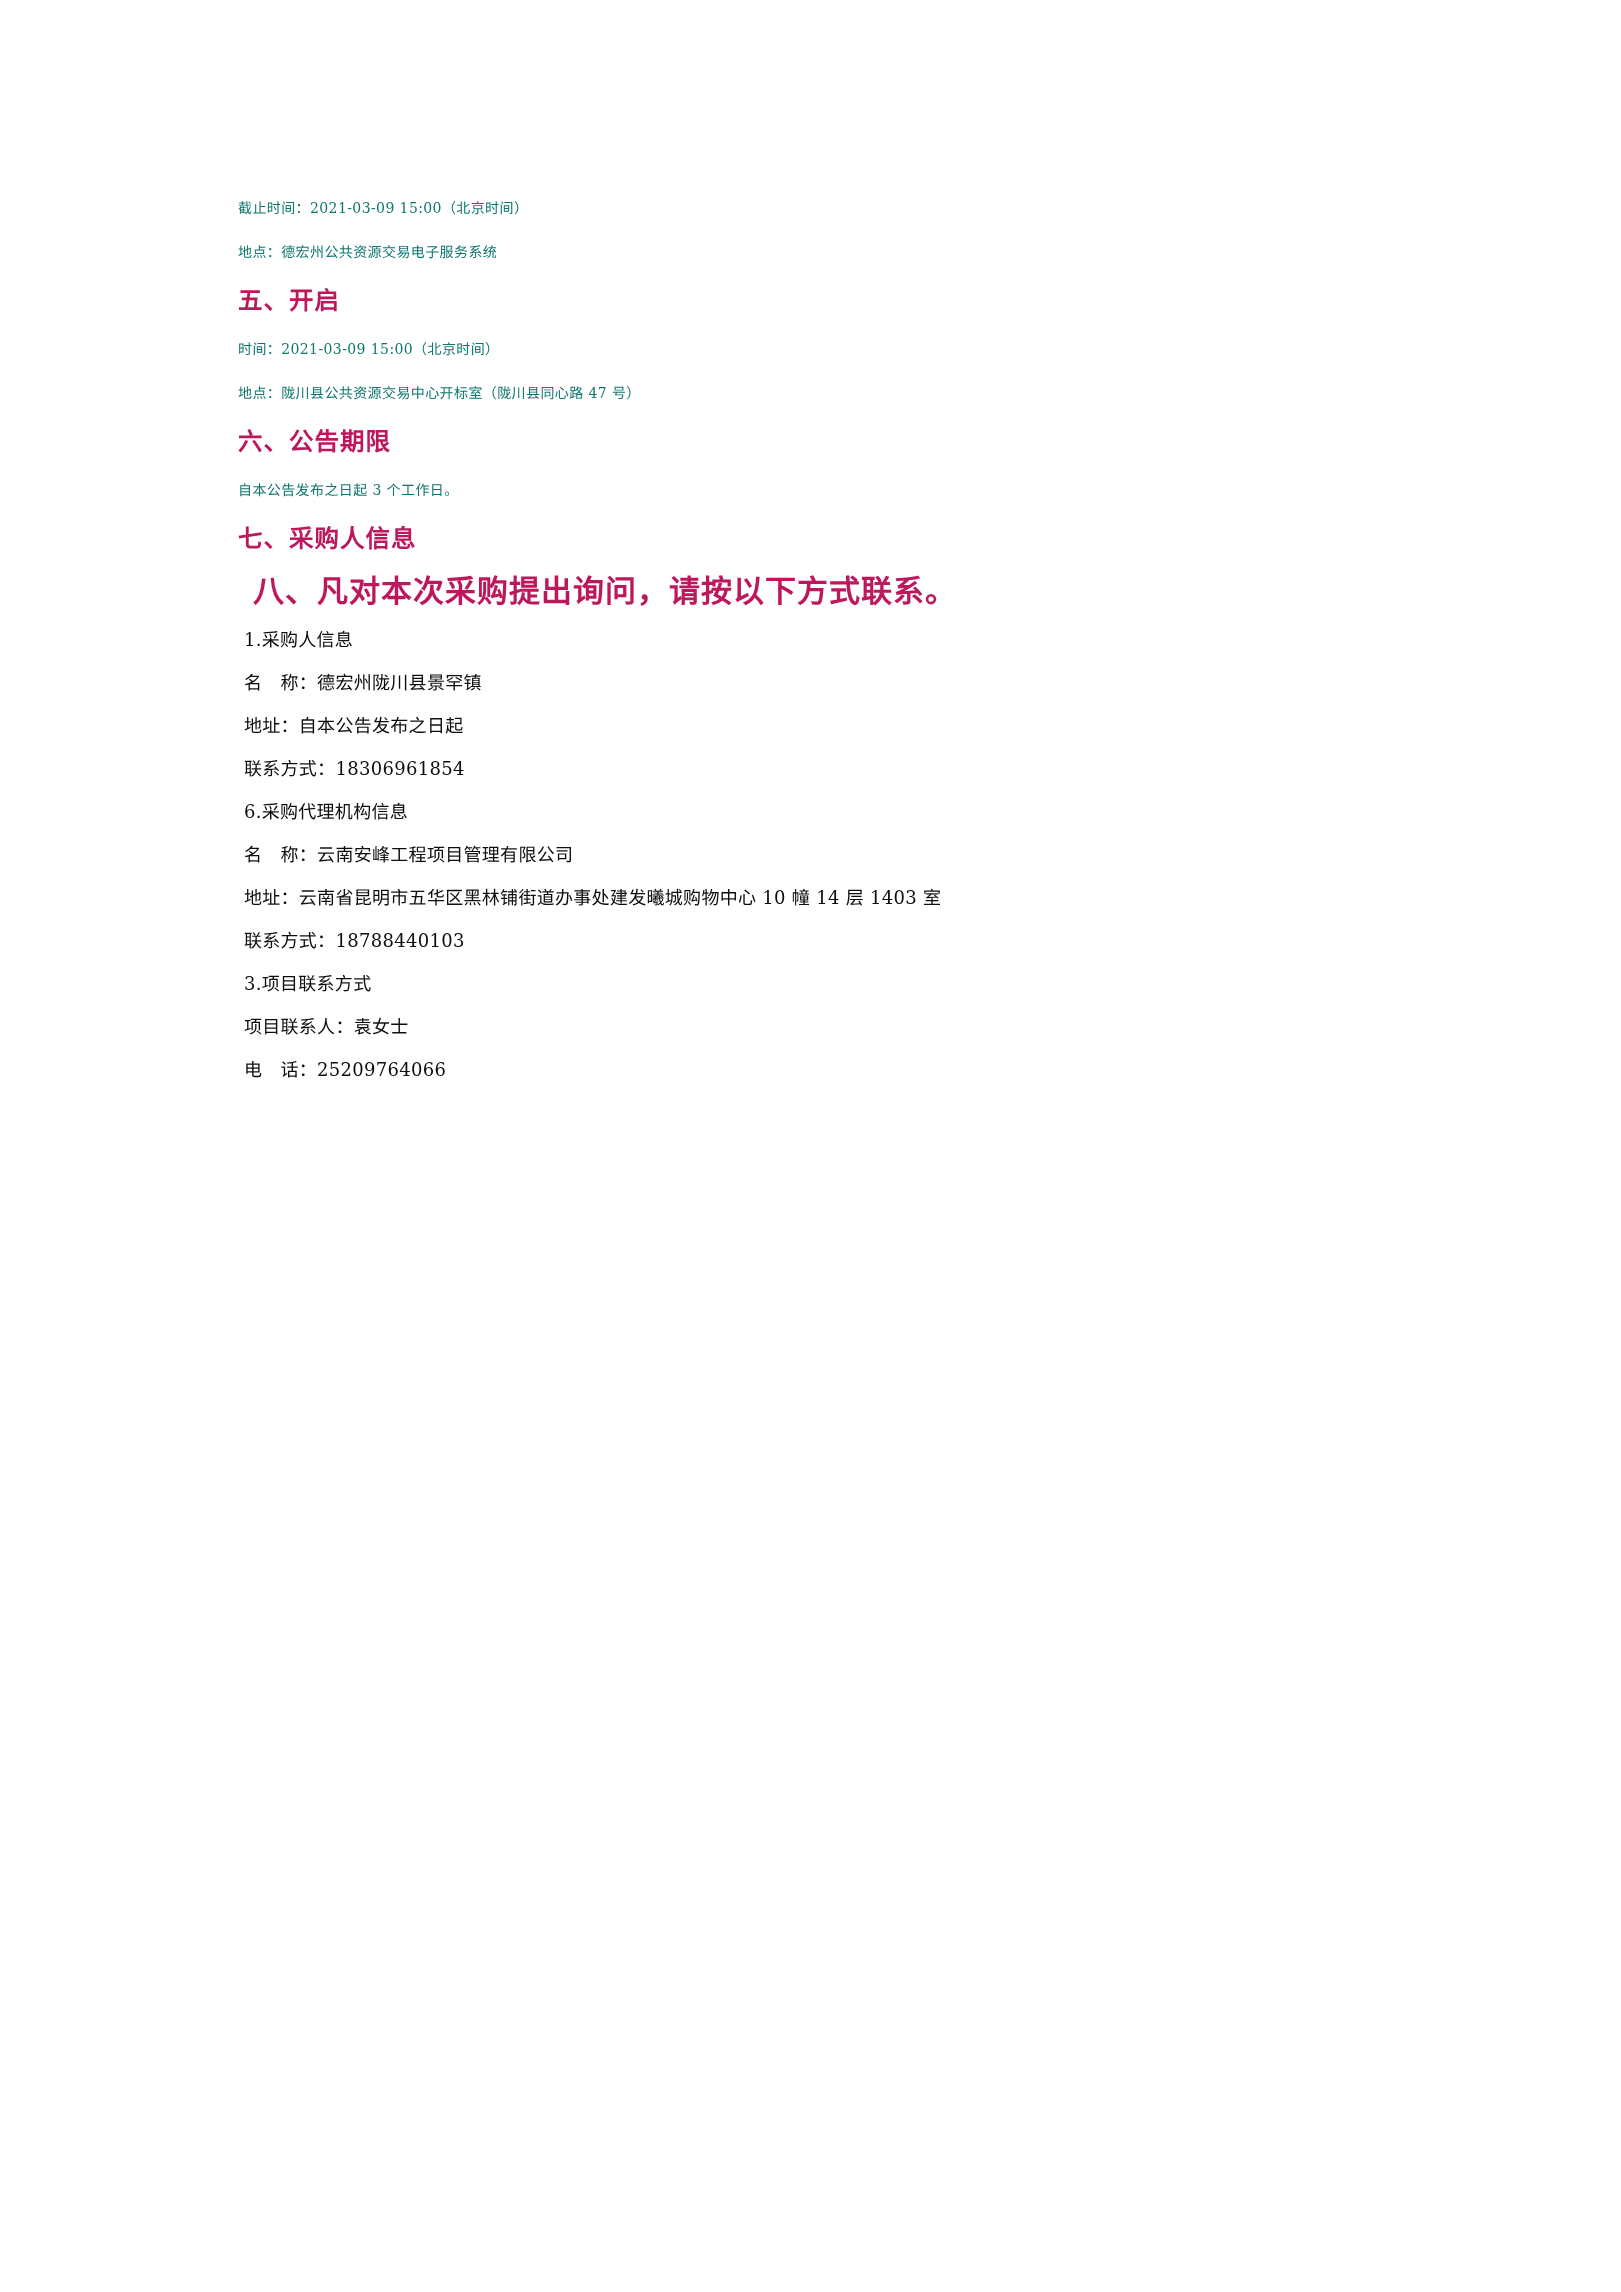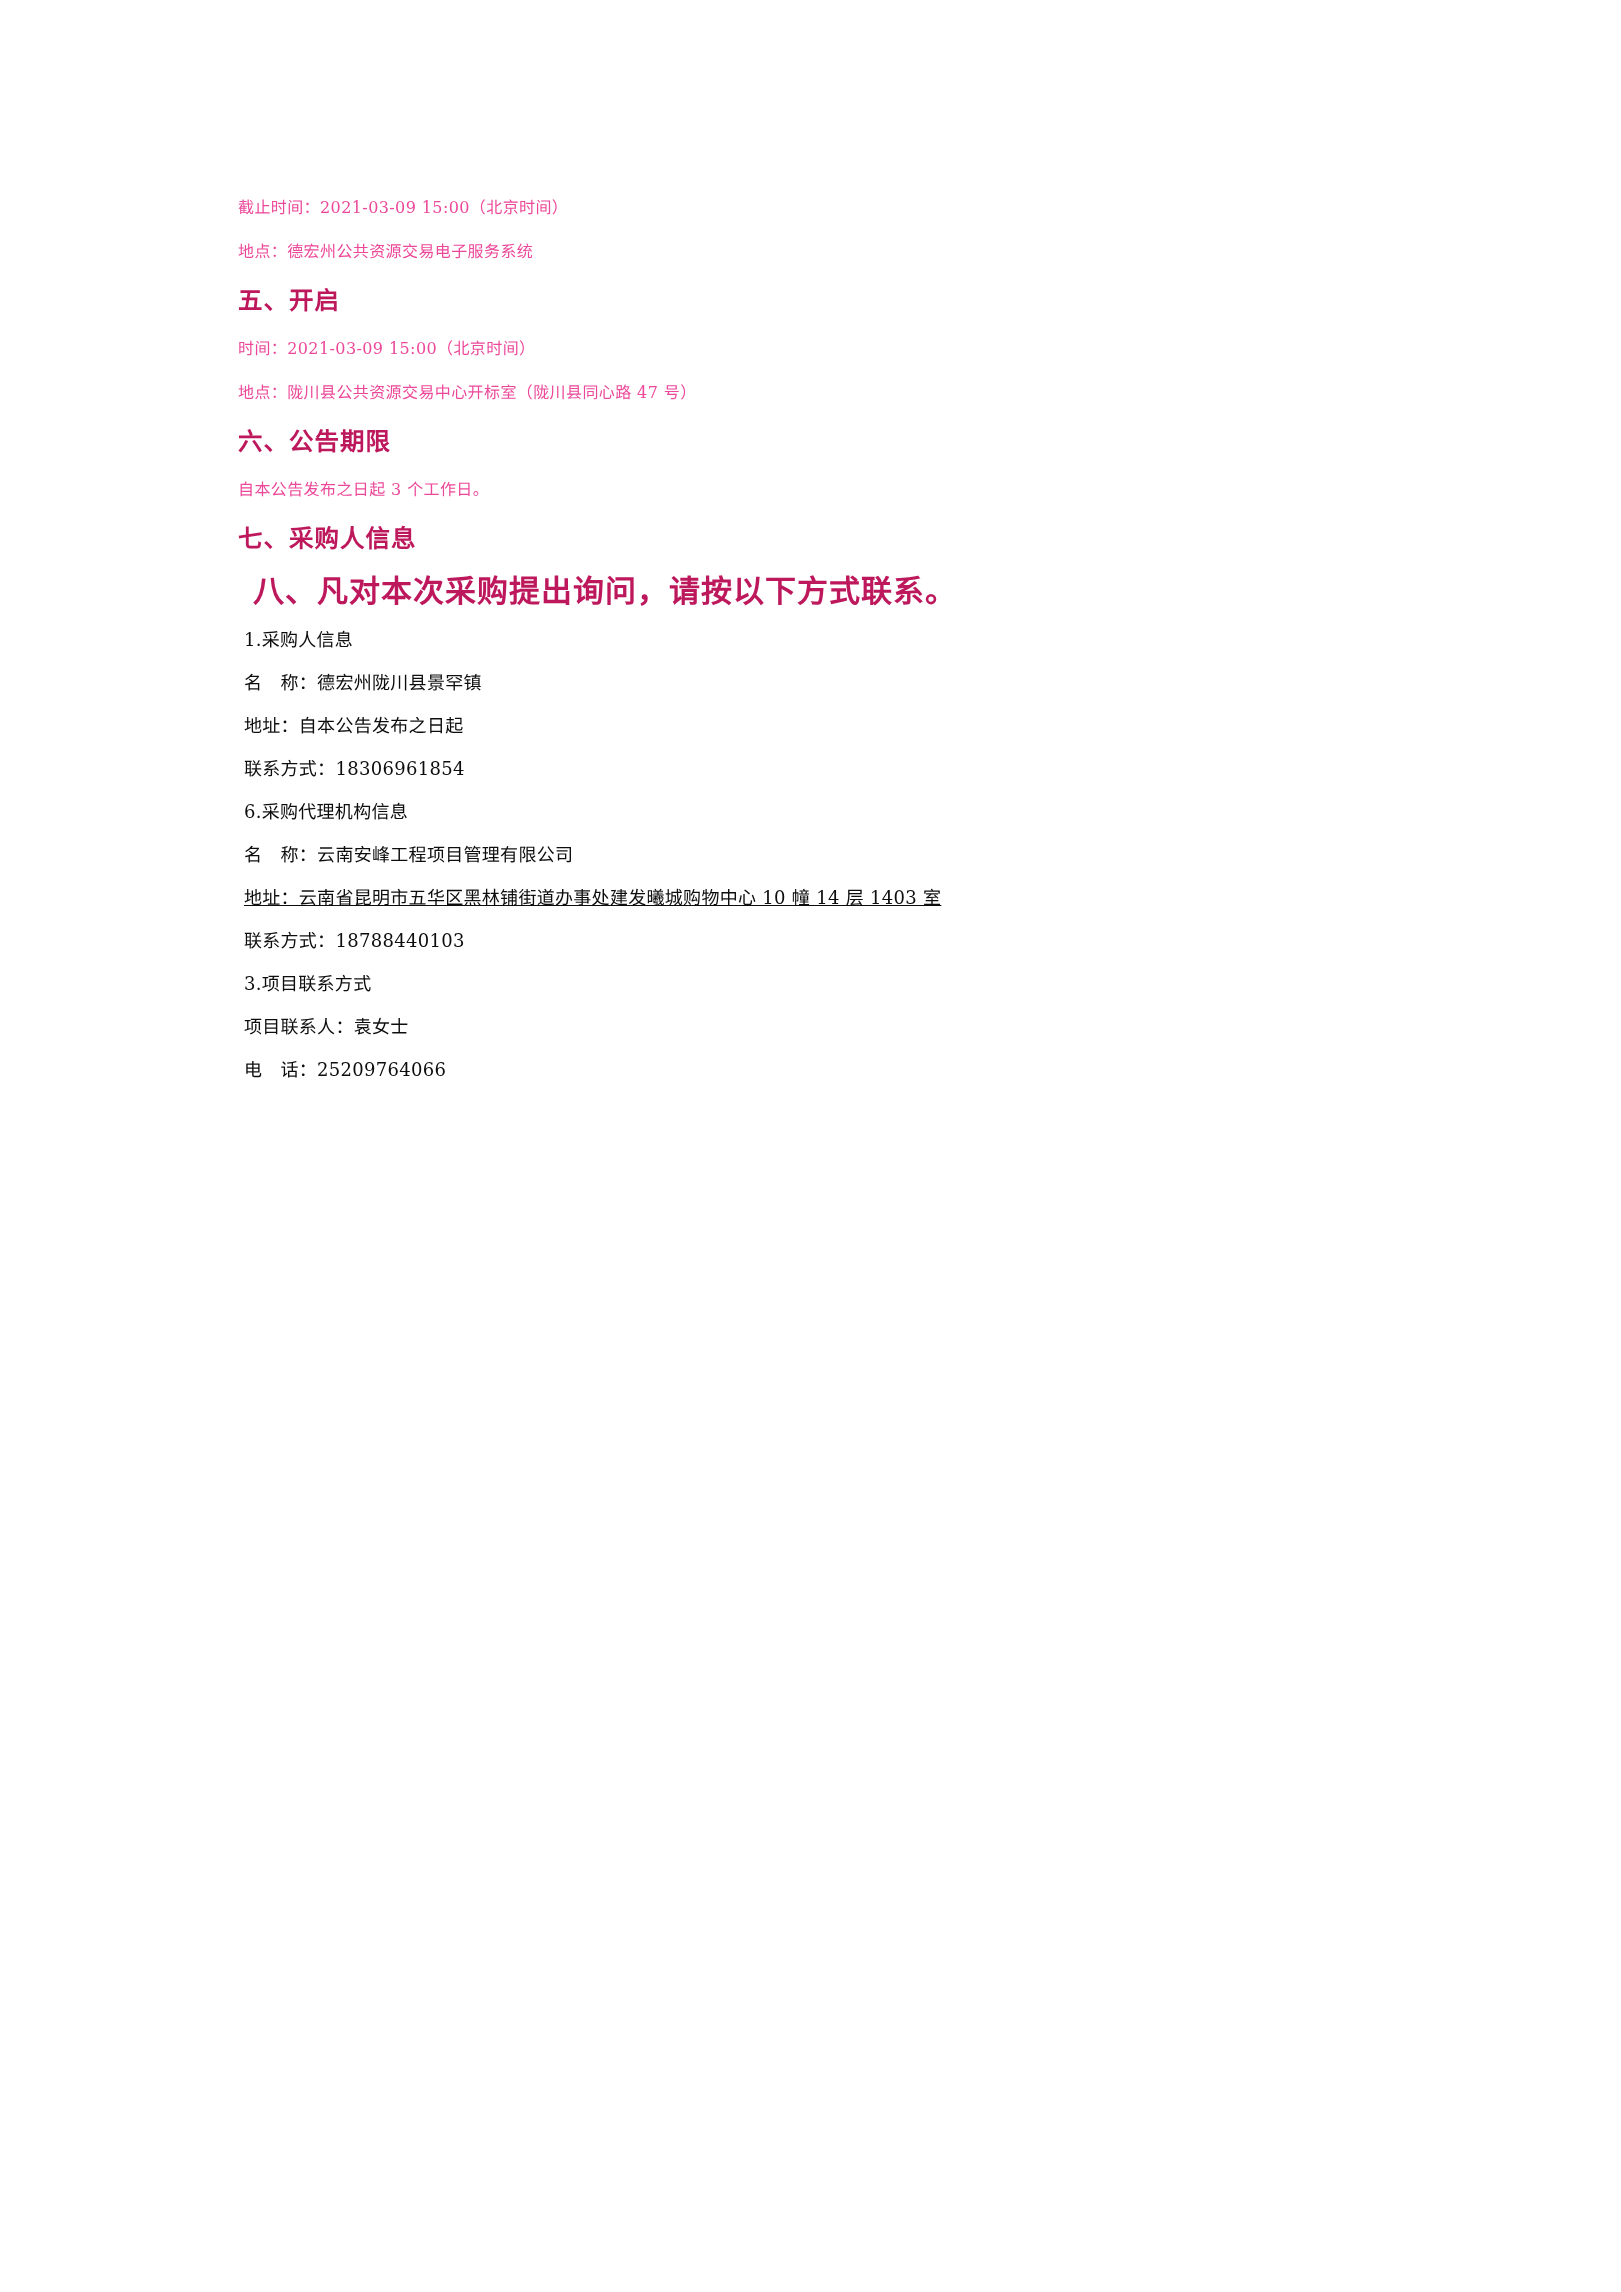--- a/index.html
+++ b/index.html
@@ -20,25 +20,25 @@
     width: 1621px;
     height: 2293px;
     box-sizing: border-box;
     padding: 186px 225px 0 238px;
   }
   .doc-body {
     width: 1157px;
   }
   
   .line {
-    font-size: 16px;
+    font-size: 14px;
     line-height: 44px;
     letter-spacing: 0.4px;
     white-space: pre-wrap;
-    color: #ec4899;
+    color: #0f766e;
   }
   
   .heading {
     font-family: "DejaVu Sans", "Liberation Sans", sans-serif;
     font-weight: bold;
     font-size: 24.5px;
     line-height: 53px;
     letter-spacing: 1px;
     color: #be185d;
     white-space: pre-wrap;
@@ -52,21 +52,20 @@
     line-height: 43px;
     letter-spacing: 0.3px;
     white-space: pre-wrap;
     color: #0d0d0d;
   }
   .indent-1 {
     padding-left: 5.9px;
   }
   .nowrap {
     white-space: pre;
-    text-decoration: underline;
   }
 </style>
 </head>
 <body>
 
 <div class="page">
   <div class="doc-body">
 
     <div class="line">截止时间：2021-03-09 15:00（北京时间）</div>
     <div class="line">地点：德宏州公共资源交易电子服务系统</div>

